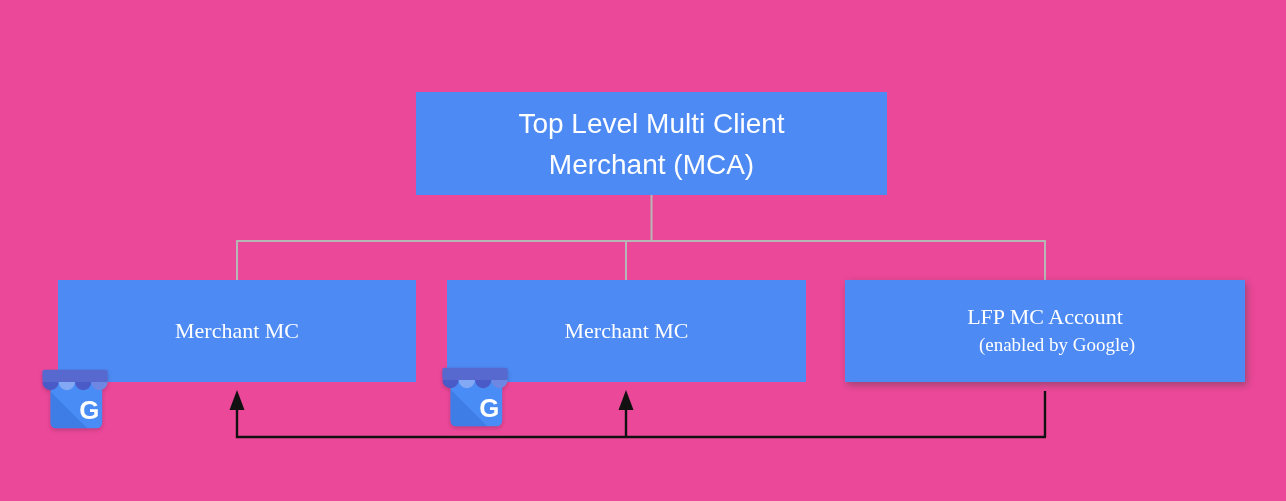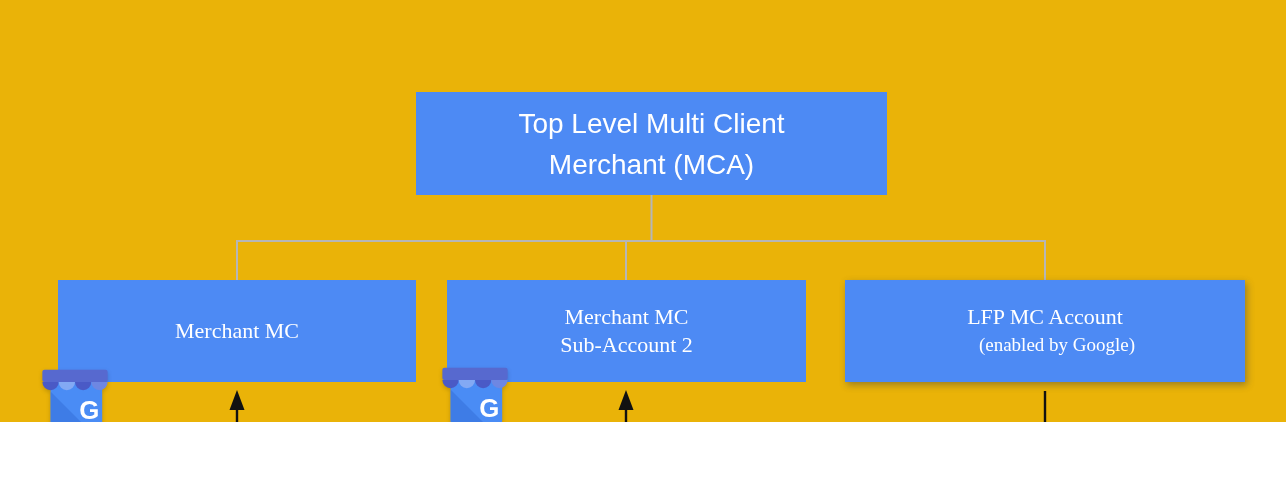--- a/index.html
+++ b/index.html
@@ -1,19 +1,19 @@
 <!DOCTYPE html>
 <html><head>
 <meta charset="utf-8">
 <style>
   html,body { margin:0; padding:0; background:#fff; }
   .canvas {
     position:relative;
-    width:1286px; height:422px;
-    background:#eab308;
+    width:1286px; height:501px;
+    background:#ec4899;
     font-family:"Liberation Sans", sans-serif;
     overflow:hidden;
   }
   .connector-layer {
     position:absolute; left:0; top:0; width:1286px; height:501px;
     pointer-events:none;
   }
   .node {
     position:absolute;
     background:#4d8af4;
@@ -57,21 +57,20 @@
     <span class="line1">Top Level Multi Client</span>
     <span class="line2">Merchant (MCA)</span>
   </div>
 
   <div class="node node-child node-c1">
     <span class="line1">Merchant MC</span>
   </div>
 
   <div class="node node-child node-c2">
     <span class="line1">Merchant MC</span>
-    <span class="line2">Sub-Account 2</span>
   </div>
 
   <div class="node node-child node-c3">
     <span class="line1">LFP MC Account</span>
     <span class="line2">(enabled by Google)</span>
   </div>
 
   <svg class="gmb-icon gmb-icon-1" viewBox="0 0 100 94">
     <defs>
       <clipPath id="gmbBody1">

